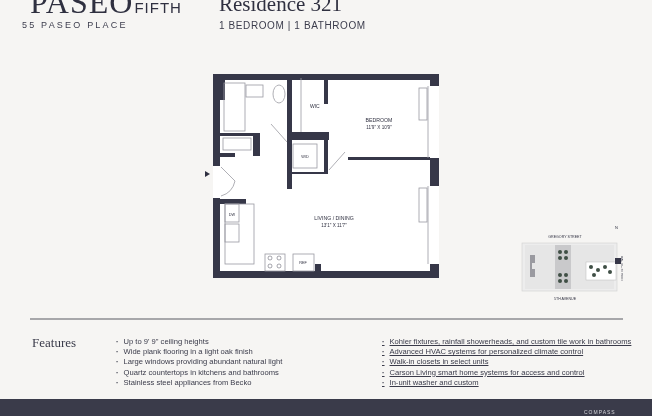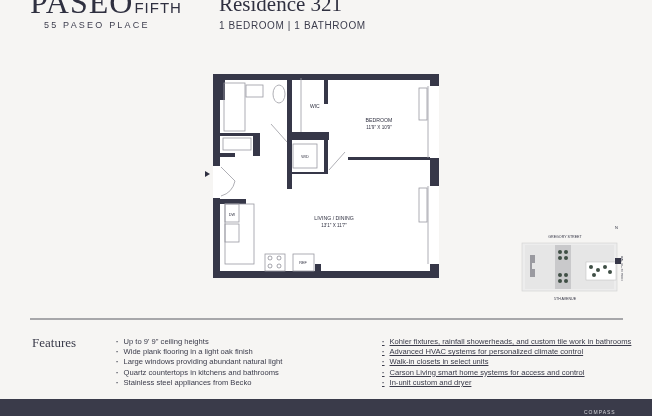--- a/index.html
+++ b/index.html
@@ -1,19 +1,19 @@
 <!DOCTYPE html>
 <html><head>
 <meta charset="utf-8">
 <style>
   html, body { margin:0; padding:0; }
   body { width:652px; height:416px; background:#f6f5f3; position:relative; overflow:hidden; font-family:"Liberation Sans", sans-serif; color:#2f3040; }
   .logo { position:absolute; left:30px; top:-14px; font-family:"Liberation Serif", serif; font-size:32px; letter-spacing:1px; color:#2f3040; line-height:1; }
   .logo .fifth { font-family:"Liberation Sans", sans-serif; font-size:15px; letter-spacing:1px; font-weight:normal; margin-left:1px;text-align:center; }
-  .addr { position:absolute; left:44px; top:20px; font-size:9px; letter-spacing:2.2px; color:#3c3d4d; }
+  .addr { position:absolute; left:22px; top:20px; font-size:9px; letter-spacing:2.2px; color:#3c3d4d; }
   .res-title { position:absolute; left:219px; top:-8px; font-family:"Liberation Serif", serif; font-size:21px; color:#2f3040; }
   .res-sub { position:absolute; left:219px; top:20px; font-size:10px; letter-spacing:0.6px; color:#3c3d4d; }
   .plan { position:absolute; left:213px; top:74px; width:226px; height:204px; }
   .map { position:absolute; left:515px; top:220px; width:108px; height:82px; }
   .rule { position:absolute; left:30px; top:318px; width:593px; height:2px; background:#a7a7aa; }
   .features-title { position:absolute; left:32px; top:335px; font-family:"Liberation Serif", serif; font-size:13px; color:#3a3b4a; }
   .flist { position:absolute; margin:0; padding:0; list-style:none; font-size:7.6px; line-height:10.2px; color:#3a3b4a; }
   .flist li::before { content:"·"; margin-right:5px; font-weight:bold; }
   .flist.left { left:116px; top:337px; }
   .flist.right { left:382px; top:337px;text-decoration:underline; }
@@ -145,17 +145,17 @@
   <li>Wide plank flooring in a light oak finish</li>
   <li>Large windows providing abundant natural light</li>
   <li>Quartz countertops in kitchens and bathrooms</li>
   <li>Stainless steel appliances from Becko</li>
 </ul>
 <ul class="flist right">
   <li>Kohler fixtures, rainfall showerheads, and custom tile work in bathrooms</li>
   <li>Advanced HVAC systems for personalized climate control</li>
   <li>Walk-in closets in select units</li>
   <li>Carson Living smart home systems for access and control</li>
-  <li>In-unit custom and dryer</li>
+  <li>In-unit washer and custom</li>
 </ul>
 
 <div class="footer"></div>
 <div class="compass">COMPASS</div>
 
 </body></html>

